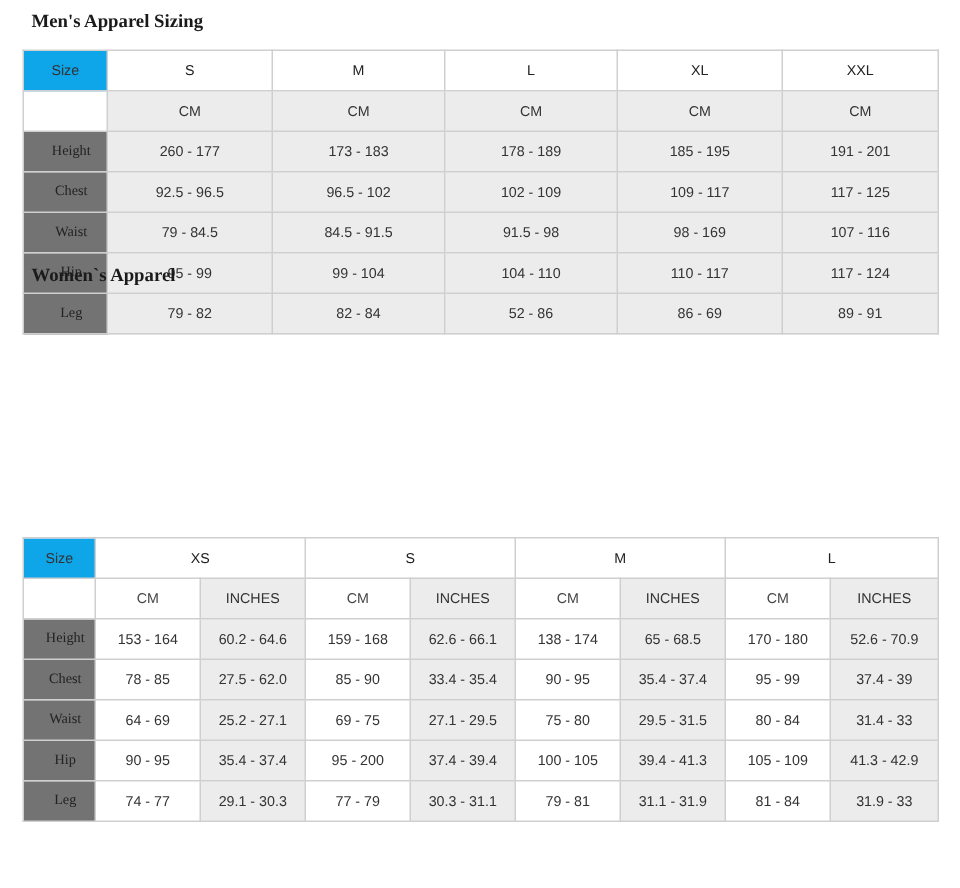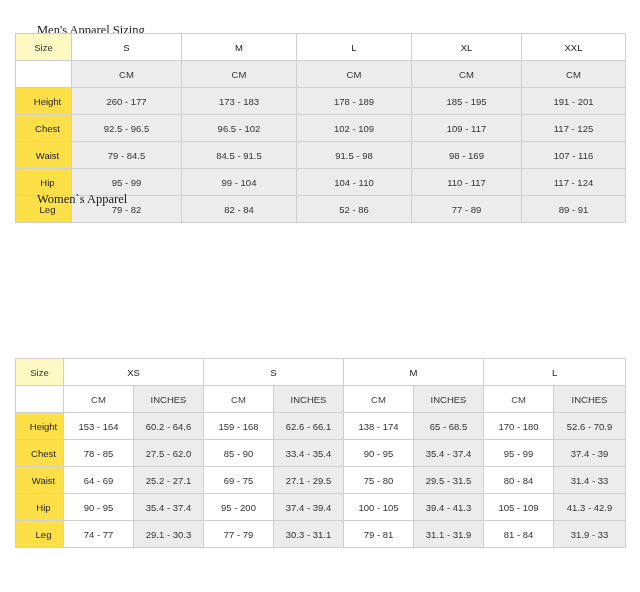--- a/index.html
+++ b/index.html
@@ -15,24 +15,24 @@
     overflow: hidden;
   }
   .page {
     position: relative;
     width: 640px;
     height: 592px;
     box-sizing: border-box;
   }
   .section-title {
     font-family: "Liberation Serif", serif;
-    font-weight: normal;
+    font-weight: bold;
     font-size: 12.5px;
     color: #1a1a1a;
-    margin: 16px;
+    margin: 0;
   }
   #title-mens {
     position: absolute;
     left: 21px;
     top: 7px;
   }
   #title-womens {
     position: absolute;
     left: 21px;
     top: 176px;
@@ -60,36 +60,37 @@
     height: 26px;
     text-align: center;
     vertical-align: middle;
     font-weight: normal;
   }
   .row-label {
     text-align: left;
     padding-left: 8px !important;
     font-weight: bold;
     color: #222222;
-    background: #fde047;
+    background: #737373;
+    font-family: Liberation Serif, serif;
   }
   .hdr-cell {
     font-weight: bold;
     color: #222222;
     background: #ffffff;
   }
   .unit-cell {
     background: #ffffff;
     color: #444444;
   }
   .shaded {
     background: #ececec;
   }
   .corner {
-    background: #fef9c3;
+    background: #0ea5e9;
   }
   .val {
     color: #333333;
   }
 </style>
 </head>
 <body>
 
 <div class="page">
 
@@ -153,21 +154,21 @@
         <td class="val shaded">99 - 104</td>
         <td class="val shaded">104 - 110</td>
         <td class="val shaded">110 - 117</td>
         <td class="val shaded">117 - 124</td>
       </tr>
       <tr>
         <td class="row-label">Leg</td>
         <td class="val shaded">79 - 82</td>
         <td class="val shaded">82 - 84</td>
         <td class="val shaded">52 - 86</td>
-        <td class="val shaded">77 - 89</td>
+        <td class="val shaded">86 - 69</td>
         <td class="val shaded">89 - 91</td>
       </tr>
     </tbody>
   </table>
 
   <h2 class="section-title" id="title-womens">Women`s Apparel</h2>
 
   <table class="sizing" id="table-womens">
     <colgroup>
       <col style="width:48px">

